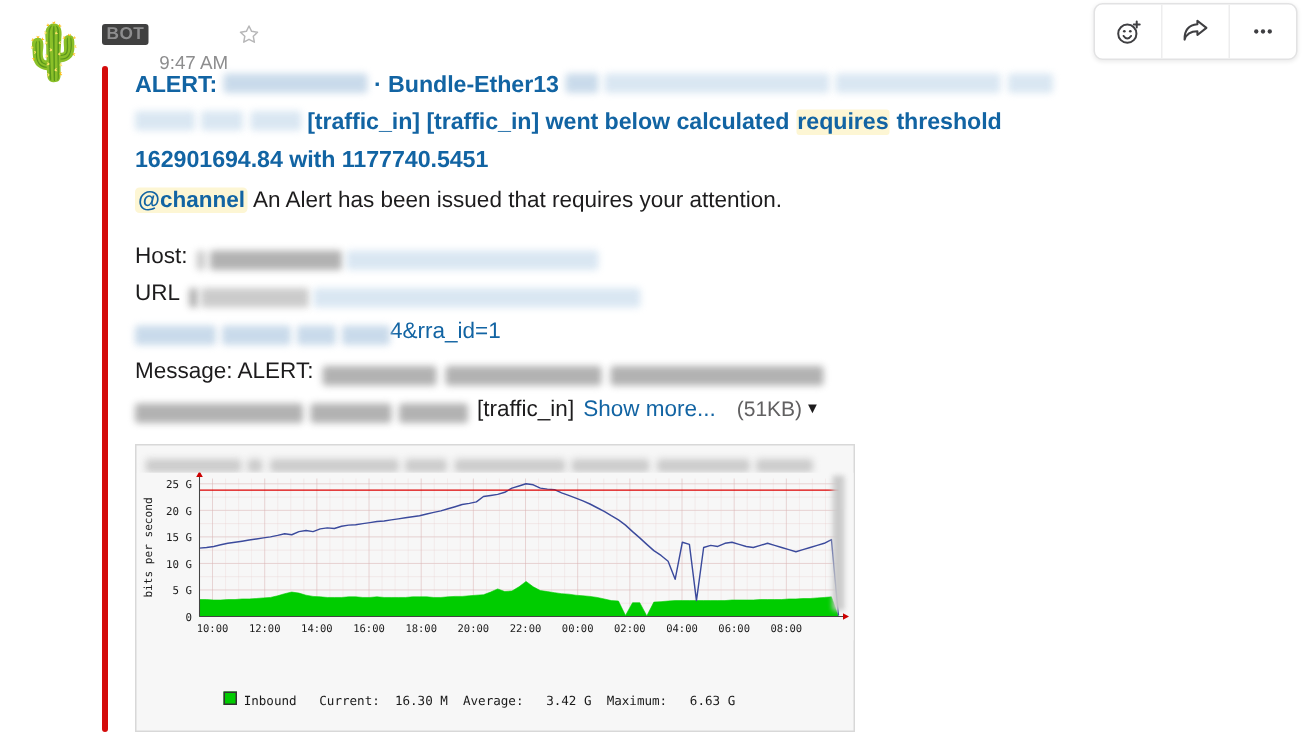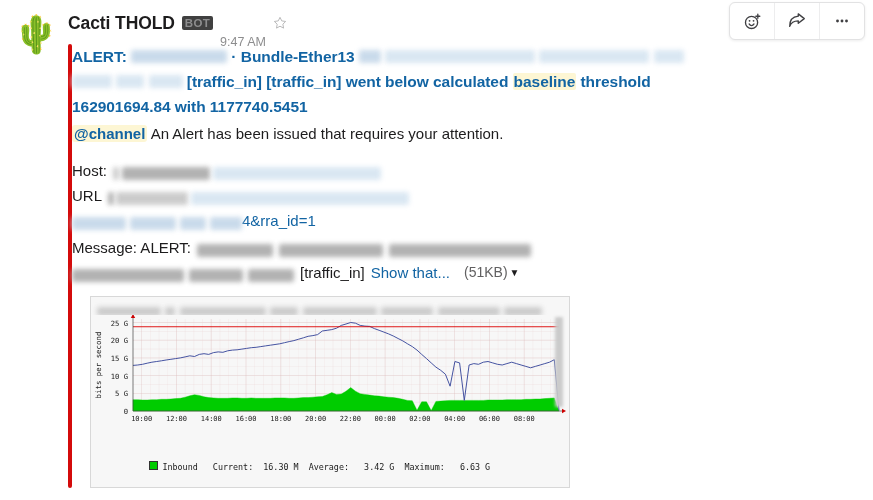--- a/index.html
+++ b/index.html
@@ -37,21 +37,21 @@
   .head{position:absolute;left:68px;top:12px;display:flex;align-items:center;gap:7px;height:22px;}
   .uname{font-size:17.5px;font-weight:700;color:#1d1c1d;letter-spacing:-.1px;cursor:pointer;}
   .botbadge{font-size:11.5px;font-weight:700;color:#8d8d8e;letter-spacing:.3px;
             padding:1px 3px;border-radius:2px;background:#404040;}
   .time{font-size:12.5px;color:#8d8d8e;cursor:pointer;margin-top:38px;}
   .star{color:#b7b7b8;cursor:pointer;display:flex;align-items:center;}
 
   
   .attach{position:absolute;left:68px;top:44px;width:790px;}
   .redbar{position:absolute;left:0;top:0;width:4px;height:444px;background:#e01e5a;border-radius:2px;background:#d40b0b;}
-  .abody{margin-left:4px;}
+  .abody{margin-left:22px;}
 
   .alert-title{
     font-size:15.5px;line-height:25px;font-weight:700;color:#1264a3;
     max-width:640px;letter-spacing:-.05px;
   }
   .alert-title .hl{background:#fdf6d4;border-radius:2px;padding:0 1px;}
 
   .chanline{font-size:15px;line-height:25px;color:#1d1c1d;margin-top:2px;}
   .mention{background:#fdf6d4;color:#1264a3;font-weight:700;border-radius:3px;padding:0 2px;cursor:pointer;}
 
@@ -115,21 +115,20 @@
         <circle cx="15" cy="10" r="1.6" fill="#3f3f42"></circle>
       </svg>
     </div>
   </div>
 
   <div class="msg">
 
     <div class="avatar">🌵</div>
 
     <div class="head">
-      <span class="uname">Cacti THOLD</span>
       <span class="botbadge">BOT</span>
       <span class="time">9:47 AM</span>
       <span class="star">
         <svg width="14" height="14" viewBox="0 0 20 20" fill="none" stroke="#b7b7b8" stroke-width="1.4" stroke-linejoin="round">
           <path d="M10 1.9l2.5 5.1 5.6.8-4 3.9 1 5.6-5.1-2.7-5 2.7 1-5.6-4.1-3.9 5.6-.8z"></path>
         </svg>
       </span>
     </div>
 
     <div class="attach">
@@ -145,21 +144,21 @@
           <span class="bl" style="width:22px"></span>
           <span class="bl lt" style="width:150px"></span>
           <span class="bl lt" style="width:110px"></span>
           <span class="bl lt" style="width:30px"></span><br>
           <span class="bl lt" style="width:40px"></span>
           <span class="bl lt" style="width:28px"></span>
           <span class="bl lt" style="width:34px"></span>
           <span>[traffic_in]</span>
           <span>[traffic_in]</span>
           <span>went below calculated</span>
-          <span class="hl">baseline</span>
+          <span class="hl">requires</span>
           <span>threshold</span><br>
           <span>162901694.84</span>
           <span>with</span>
           <span>1177740.5451</span>
         </div>
 
         <div class="chanline">
           <span class="mention">@channel</span>
           <span>An Alert has been issued that requires your attention.</span>
         </div>
@@ -193,21 +192,21 @@
             <span class="bl d" style="width:76px;margin-left:6px;margin-top:6px"></span>
             <span class="bl d" style="width:104px;margin-left:6px;margin-top:6px"></span>
             <span class="bl d" style="width:142px;margin-left:6px;margin-top:6px"></span>
           </div>
 
           <div class="frow">
             <span class="bl d" style="width:112px;margin-top:6px"></span>
             <span class="bl d" style="width:54px;margin-left:5px;margin-top:6px"></span>
             <span class="bl d" style="width:46px;margin-left:5px;margin-top:6px"></span>
             <span style="margin-left:6px">[traffic_in]</span>
-            <span class="link" style="margin-left:6px">Show that...</span>
+            <span class="link" style="margin-left:6px">Show more...</span>
             <span class="sz" style="margin-left:14px">(51KB)</span>
             <span class="caret">▼</span>
           </div>
 
         </div>
       </div>
     </div>
 
     <div class="graph">
 

